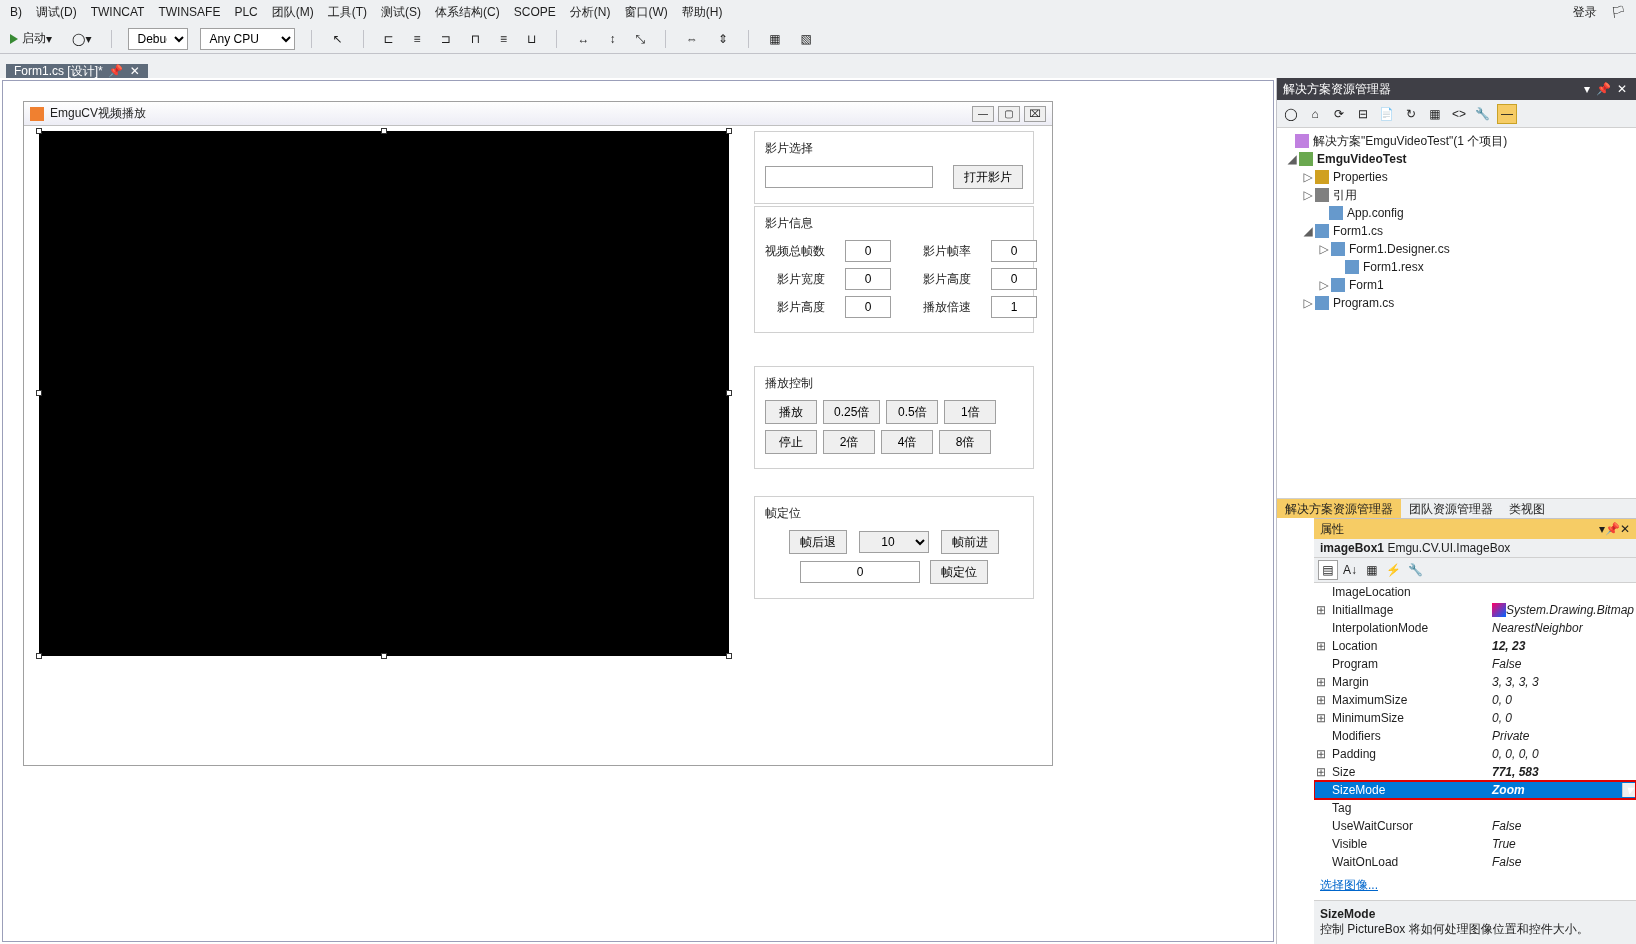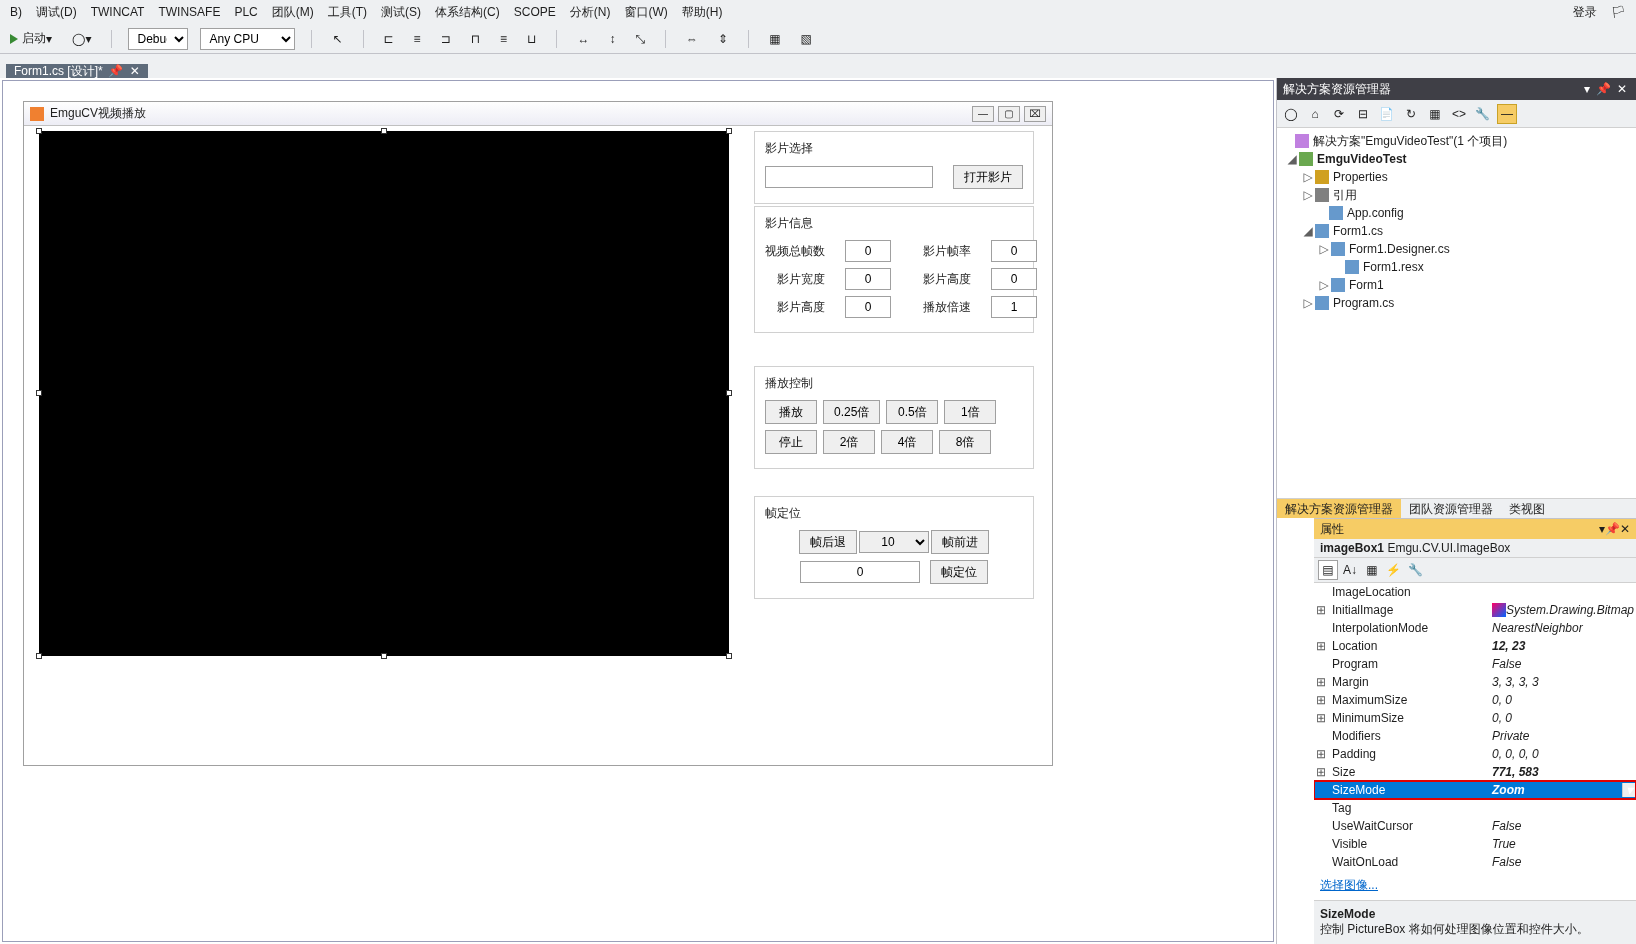--- a/index.html
+++ b/index.html
@@ -194,21 +194,21 @@
           <div class="row" style="gap:6px">
             <button class="btn">停止</button>
             <button class="btn">2倍</button>
             <button class="btn">4倍</button>
             <button class="btn">8倍</button>
           </div>
         </div>
 
         <div class="panel" style="top:370px">
           <div class="panel-label">帧定位</div>
-          <div class="row" style="justify-content:center;gap:2px">
+          <div class="row" style="justify-content:center;gap:12px">
             <button class="btn">帧后退</button>
             <select class="txt" style="width:70px;flex:none"><option>10</option></select>
             <button class="btn">帧前进</button>
           </div>
           <div class="row" style="justify-content:center;gap:10px">
             <input class="txt" style="width: 120px; flex: 0 0 auto;" value="0">
             <button class="btn">帧定位</button>
           </div>
         </div>
       </div>

